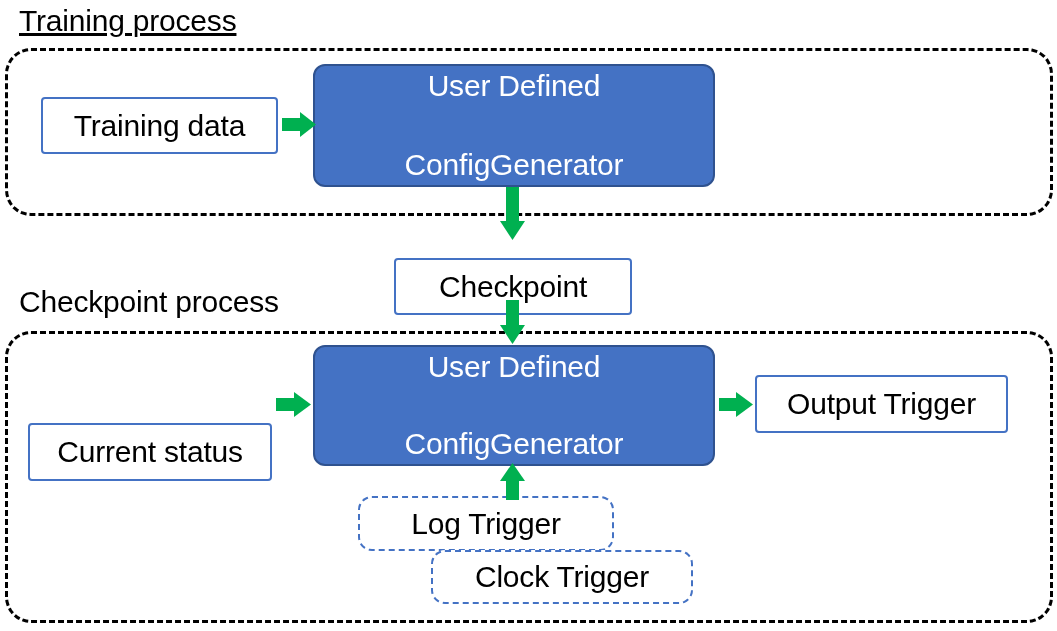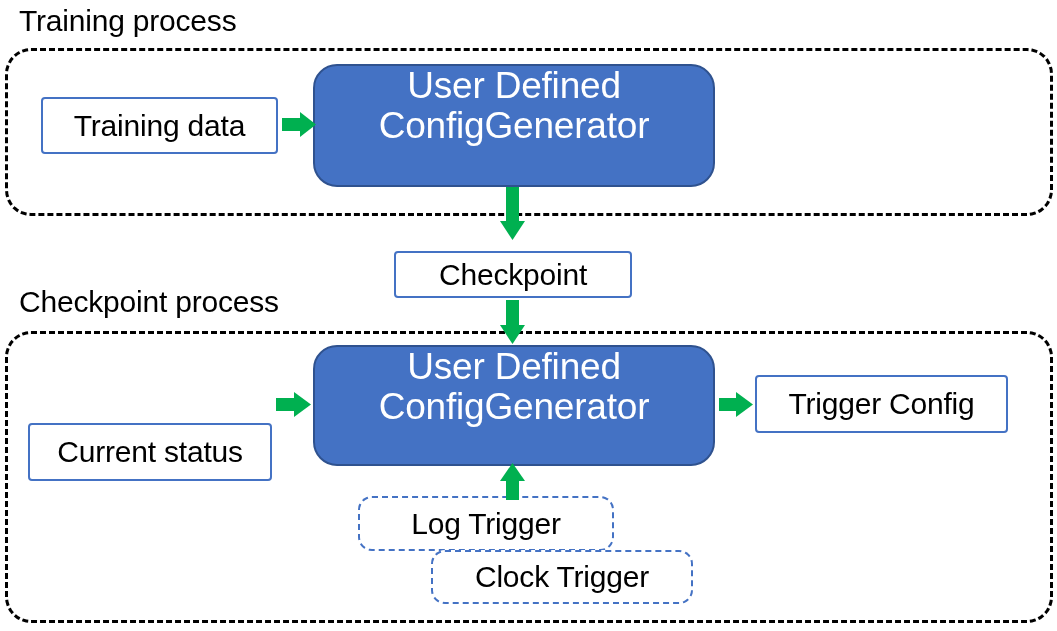--- a/index.html
+++ b/index.html
@@ -20,21 +20,21 @@
 
   
   .group-label {
     position: absolute;
     font-size: 30px;
     line-height: 34px;
     color: #000000;
     white-space: nowrap;
     letter-spacing: -0.2px;
   }
-  #label-training  { left: 19px; top: 4px; }
+  #label-training  { left: 19px; top: 4px; text-decoration: underline; }
   #label-inference { left: 19px; top: 285px; }
 
   
   .process-container {
     position: absolute;
     border: 3px dashed #000000;
     border-radius: 26px;
     box-sizing: border-box;
     background: transparent;
   }
@@ -51,37 +51,37 @@
     display: flex;
     align-items: center;
     justify-content: center;
     color: #000000;
     font-size: 30px;
     line-height: 1;
     white-space: nowrap;
     letter-spacing: -0.2px;
   }
   #box-training-data { left: 41px;  top: 97px;  width: 237px; height: 57px; }
-  #box-checkpoint    { left: 394px; top: 251px; width: 238px; height: 47px; }
+  #box-checkpoint    { left: 394px; top: 258px; width: 238px; height: 57px; }
   #box-current-status{ left: 28px;  top: 375px; width: 244px; height: 58px; margin-top: 48px; }
   #box-output-config { left: 755px; top: 375px; width: 253px; height: 58px; }
 
   
   .proc-box {
     position: absolute;
     box-sizing: border-box;
     background: #4472C4;
     border: 2px solid #2F528F;
-    border-radius: 24px;
+    border-radius: 12px;
     display: flex;
     flex-direction: column;
     align-items: center;
-    justify-content: flex-start;
+    justify-content: space-between;
     color: #ffffff;
-    font-size: 37px;
+    font-size: 30px;
     line-height: 40px;
     white-space: nowrap;
     letter-spacing: -0.2px;
   }
   #box-train-generator { left: 313px; top: 64px;  width: 402px; height: 123px; }
   #box-infer-generator { left: 313px; top: 345px; width: 402px; height: 121px; }
 
   
   .trigger-box {
     position: absolute;
@@ -132,21 +132,21 @@
 
   <div class="io-box" id="box-checkpoint">Checkpoint</div>
 
   <div class="io-box" id="box-current-status">Current status</div>
 
   <div class="proc-box" id="box-infer-generator">
     <span>User Defined</span>
     <span>ConfigGenerator</span>
   </div>
 
-  <div class="io-box" id="box-output-config">Trigger Config</div>
+  <div class="io-box" id="box-output-config">Output Trigger</div>
 
   <div class="trigger-box" id="box-log-trigger">Log Trigger</div>
 
   <div class="trigger-box" id="box-clock-trigger">Clock Trigger</div>
 
   <svg id="arrow-layer" viewBox="0 0 1057 631">
 
     <g>
       <rect x="282" y="118" width="22" height="13" fill="#00B050"></rect>
       <polygon points="300,112 316,124.5 300,137" fill="#00B050"></polygon>

